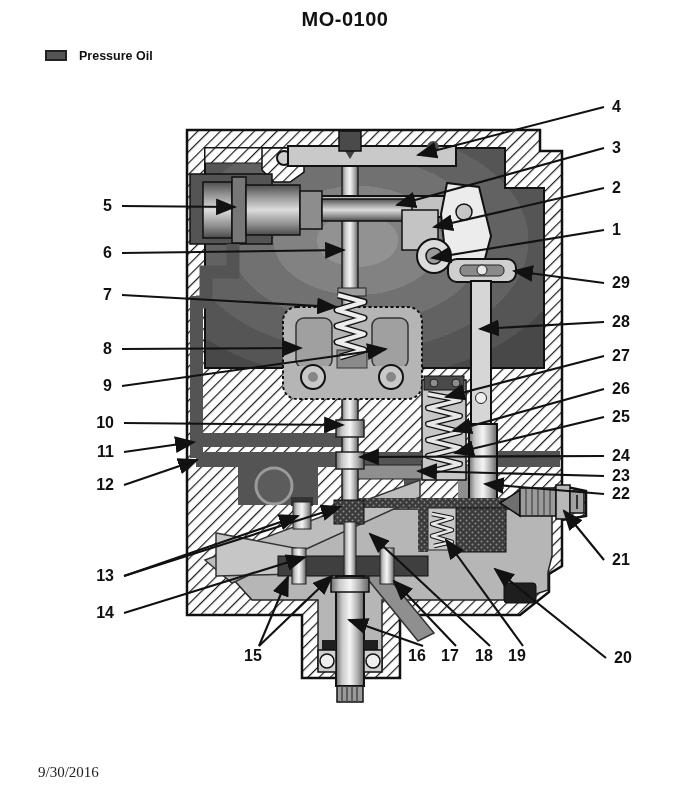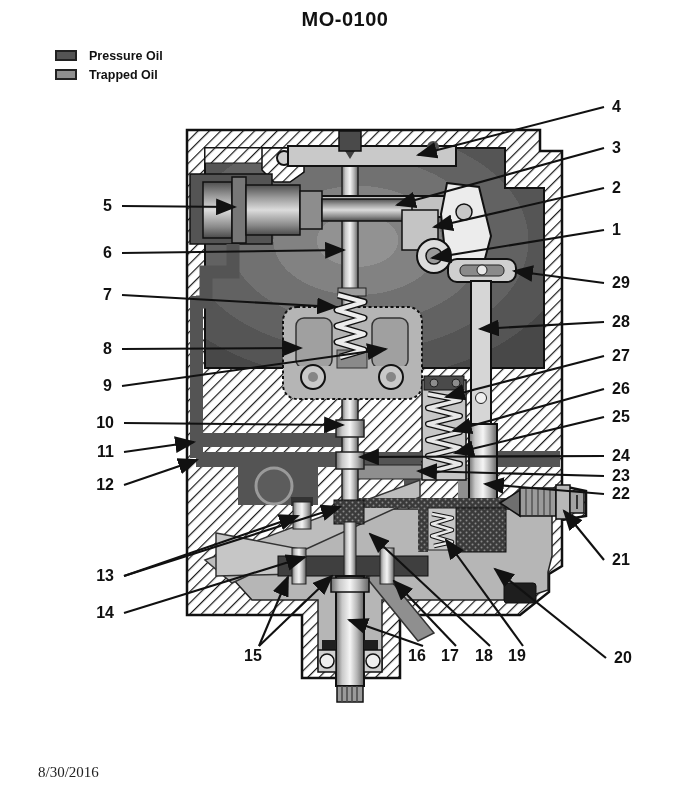--- a/index.html
+++ b/index.html
@@ -1,21 +1,21 @@
 <!DOCTYPE html>
 <html style="--c-pressure: #545454; --c-sump: #b6b6b6; --c-trapped: #8f8f8f; --c-comp: #3a3a3a;"><head>
 <meta charset="utf-8">
 <style>
   html,body{margin:0;padding:0;background:#fff;width:690px;height:800px;overflow:hidden;
     font-family:"Liberation Sans",sans-serif;}
   #stage{position:relative;width:690px;height:750px;background:#fff;}
   #title{position:absolute;left:0;right:0;top:8px;text-align:center;
     font-size:20px;font-weight:bold;color:#111;letter-spacing:.5px;}
   #legend{position:absolute;left:45px;top:46px;}
-  .lg-row{display:flex;align-items:center;height:19px;margin-left:10px;}
+  .lg-row{display:flex;align-items:center;height:19px;}
   .lg-swatch{width:22px;height:11px;border:2px solid #222;box-sizing:border-box;margin-right:12px;}
   .lg-swatch.pressure{background:var(--c-pressure);}
   .lg-swatch.sump{background:var(--c-sump);}
   .lg-swatch.trapped{background:var(--c-trapped);}
   .lg-swatch.comp{background-color:var(--c-comp);
     background-image:repeating-linear-gradient(45deg,rgba(255,255,255,.45) 0 1px,transparent 1px 3px),
                      repeating-linear-gradient(-45deg,rgba(255,255,255,.45) 0 1px,transparent 1px 3px);}
   .lg-label{font-size:12.5px;font-weight:bold;color:#111;}
   #date{position:absolute;left:38px;top:764px;font-family:"Liberation Serif",serif;
     font-size:15px;color:#222;}
@@ -29,24 +29,20 @@
 <body>
 
 <div id="stage">
 
   <div id="title">MO-0100</div>
 
   <div id="legend">
     <div class="lg-row">
       <span class="lg-swatch pressure"></span>
       <span class="lg-label">Pressure Oil</span>
-    </div>
-    <div class="lg-row">
-      <span class="lg-swatch trapped"></span>
-      <span class="lg-label">Trapped Oil</span>
     </div>
   </div>
 
   <svg id="diagram" width="690" height="800" viewBox="0 0 690 800">
     <defs>
       <pattern id="hatch" width="8" height="8" patternUnits="userSpaceOnUse" patternTransform="rotate(45)">
         <rect width="8" height="8" fill="#ffffff"></rect>
         <line x1="0" y1="0" x2="0" y2="8" stroke="#1a1a1a" stroke-width="2.4"></line>
       </pattern>
       <pattern id="comp" width="6" height="6" patternUnits="userSpaceOnUse">
@@ -293,14 +289,14 @@
         <text x="612" y="394" text-anchor="start" class="callout-num">26</text>
         <line x1="604" y1="356" x2="446" y2="397" class="leader" marker-end="url(#arrowhead)"></line>
         <text x="612" y="361" text-anchor="start" class="callout-num">27</text>
         <line x1="604" y1="322" x2="480" y2="329" class="leader" marker-end="url(#arrowhead)"></line>
         <text x="612" y="327" text-anchor="start" class="callout-num">28</text>
         <line x1="604" y1="283" x2="514" y2="271" class="leader" marker-end="url(#arrowhead)"></line>
         <text x="612" y="288" text-anchor="start" class="callout-num">29</text>
       </g>
   </svg>
 
-  <div id="date">8/30/2016</div>
+  <div id="date">9/30/2016</div>
 </div>
 
 </body></html>

